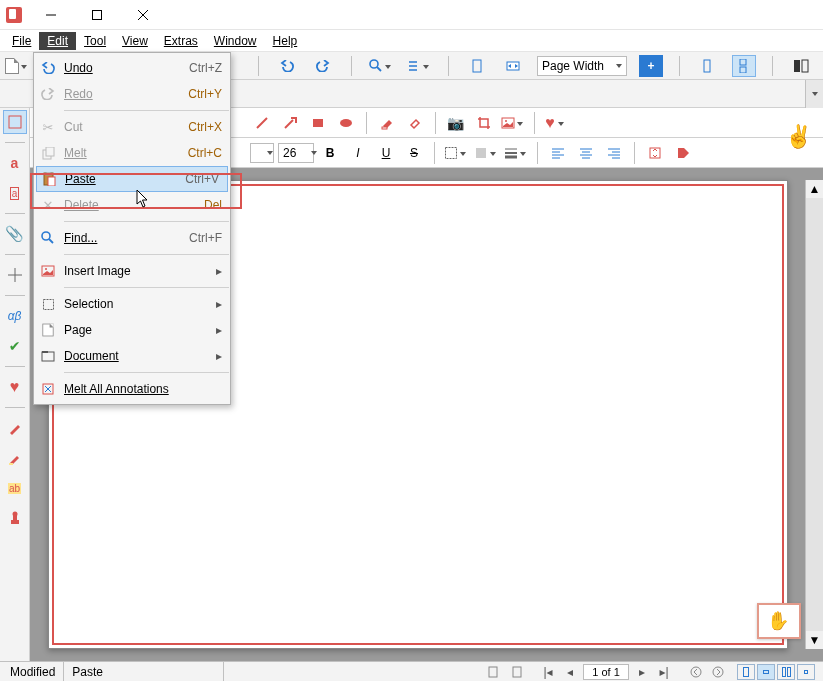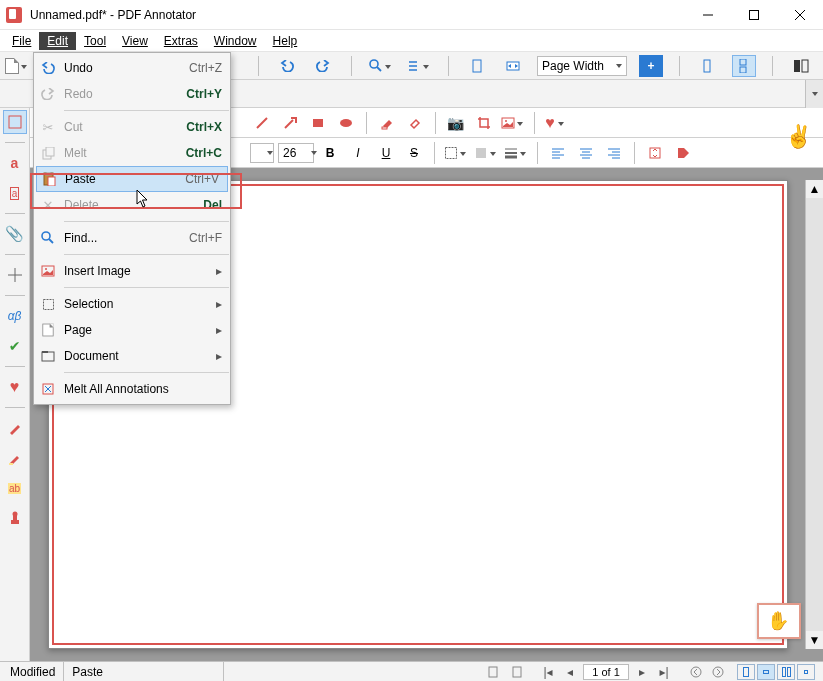--- a/index.html
+++ b/index.html
@@ -62,24 +62,24 @@
 
   
   .editmenu { position:absolute; left:33px; top:52px; width:198px; background:#f5f5f5; border:1px solid #b0b0b0; box-shadow:2px 3px 6px rgba(0,0,0,.25); z-index:200; padding:2px 0;}
   .mi { display:flex; align-items:center; height:26px; padding:0 8px 0 4px; gap:6px; }
   .mi .micon { width:20px; display:flex; justify-content:center; color:#555; font-size:13px;}
   .mi .mlab { flex:1; }
   .mi .msc { color:#666; }
   .mi .marrow { color:#555; }
   .mi.disabled { color:#9a9a9a; }
   .mi.disabled .micon { color:#bcbcbc; }
-  .mi.disabled .msc { color:#14532d;font-weight:bold; }
+  .mi.disabled .msc { color:#a16207; }
   .mi.hl { background:#cce4f7; border:1px solid #7eb4ea; margin:0 2px; padding-left:2px; }
   .msep { height:1px; background:#d0d0d0; margin:3px 1px 3px 30px; }
-  .mi .und { }
+  .mi .und { text-decoration: underline; }
   .cursor { position:absolute; left:136px; top:190px; z-index:300; font-size:14px; pointer-events:none;}
   .cursor svg{width:14px;height:18px;}
 
   
   .callout { position:absolute; left:30px; top:173px; width:212px; height:36px; border:2px solid #d9534f; z-index:250; pointer-events:none;}
 
   
   .statusbar { height:20px; background:#f3f3f3; border-top:1px solid #c0c0c0; display:flex; align-items:center; font-size:12px; padding:0 2px; }
   .statusbar .cell { padding:0 8px; border-right:1px solid #c0c0c0; height:100%; display:flex; align-items:center;}
   .statusbar .navgrp{ margin-left:auto; display:flex; align-items:center; gap:4px; padding-right:6px;}
@@ -90,21 +90,20 @@
   .layoutbtns .lb.sel{background:#cce4f7;}
   .layoutbtns .lb span{display:inline-block;border:1px solid #2a7ad2;}
 
   svg { display:block; }
 </style>
 </head>
 <body>
 
 <div class="titlebar">
   <span class="appicon"></span>
-  <span class="title">Unnamed.pdf* - PDF Annotator</span>
   <div class="winbtn">
       <svg width="10" height="10">
         <line x1="0" y1="5" x2="10" y2="5" stroke="#000"></line>
       </svg>
     </div>
   <div class="winbtn">
       <svg width="10" height="10">
         <rect x="0.5" y="0.5" width="9" height="9" fill="none" stroke="#000"></rect>
       </svg>
     </div>

